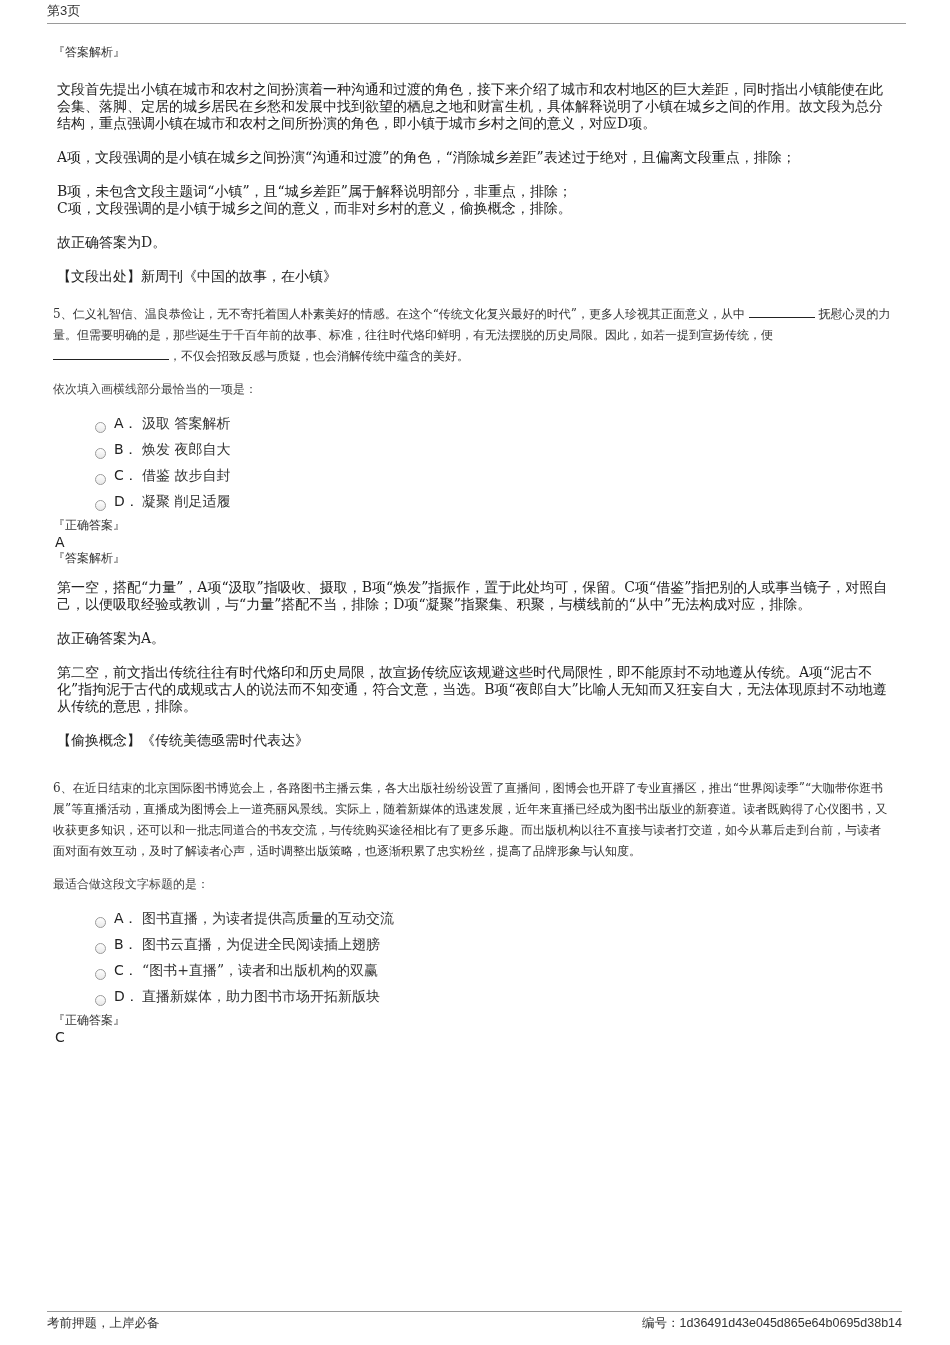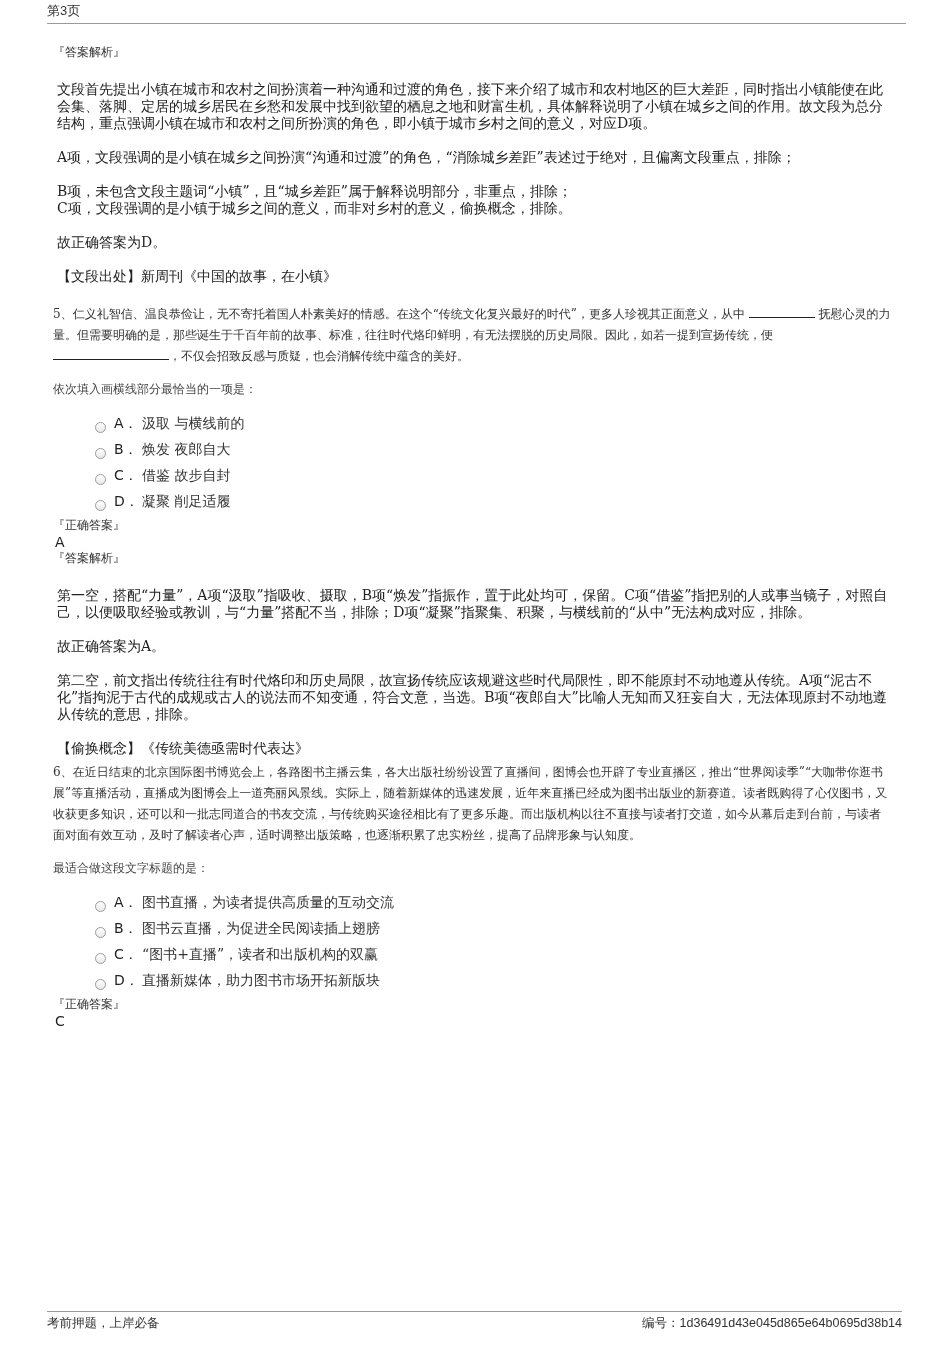--- a/index.html
+++ b/index.html
@@ -62,21 +62,21 @@
       <span class="blank" style="width:66px;"></span>
       <span>抚慰心灵的力量。但需要明确的是，那些诞生于千百年前的故事、标准，往往时代烙印鲜明，有无法摆脱的历史局限。因此，如若一提到宣扬传统，便</span>
       <span class="blank" style="width:116px;"></span><span>，不仅会招致反感与质疑，也会消解传统中蕴含的美好。</span>
     </p>
     <div class="q-prompt" style="margin-top:14px;">依次填入画横线部分最恰当的一项是：</div>
 
     <div class="options" style="margin-top:13px;">
       <div class="option">
         <span class="radio"></span>
         <span class="opt-letter">A．</span>
-        <span class="opt-text">汲取 与横线前的</span>
+        <span class="opt-text">汲取 答案解析</span>
       </div>
       <div class="option">
         <span class="radio"></span>
         <span class="opt-letter">B．</span>
         <span class="opt-text">焕发 夜郎自大</span>
       </div>
       <div class="option">
         <span class="radio"></span>
         <span class="opt-letter">C．</span>
         <span class="opt-text">借鉴 故步自封</span>
@@ -85,27 +85,27 @@
         <span class="radio"></span>
         <span class="opt-letter">D．</span>
         <span class="opt-text">凝聚 削足适履</span>
       </div>
     </div>
 
     <div class="bracket-label" style="margin-left:-4px; margin-top:2px;">『正确答案』</div>
     <div class="answer-val">A</div>
     <div class="bracket-label" style="margin-left:-4px;">『答案解析』</div>
 
-    <p class="para" style="margin-top:20px;">第一空，搭配“力量”，A项“汲取”指吸收、摄取，B项“焕发”指振作，置于此处均可，保留。C项“借鉴”指把别的人或事当镜子，对照自己，以便吸取经验或教训，与“力量”搭配不当，排除；D项“凝聚”指聚集、积聚，与横线前的“从中”无法构成对应，排除。</p>
+    <p class="para" style="margin-top:12px;">第一空，搭配“力量”，A项“汲取”指吸收、摄取，B项“焕发”指振作，置于此处均可，保留。C项“借鉴”指把别的人或事当镜子，对照自己，以便吸取经验或教训，与“力量”搭配不当，排除；D项“凝聚”指聚集、积聚，与横线前的“从中”无法构成对应，排除。</p>
     <p class="para" style="margin-top:17px;">故正确答案为A。</p>
     <p class="para" style="margin-top:17px;">第二空，前文指出传统往往有时代烙印和历史局限，故宣扬传统应该规避这些时代局限性，即不能原封不动地遵从传统。A项“泥古不化”指拘泥于古代的成规或古人的说法而不知变通，符合文意，当选。B项“夜郎自大”比喻人无知而又狂妄自大，无法体现原封不动地遵从传统的意思，排除。</p>
     <div class="source" style="margin-top:17px;">【偷换概念】《传统美德亟需时代表达》</div>
   </div>
 
-  <div style="margin-top:4px;">
+  <div style="margin-top:28px;">
     <p class="q-stem">6、在近日结束的北京国际图书博览会上，各路图书主播云集，各大出版社纷纷设置了直播间，图博会也开辟了专业直播区，推出“世界阅读季”“大咖带你逛书展”等直播活动，直播成为图博会上一道亮丽风景线。实际上，随着新媒体的迅速发展，近年来直播已经成为图书出版业的新赛道。读者既购得了心仪图书，又收获更多知识，还可以和一批志同道合的书友交流，与传统购买途径相比有了更多乐趣。而出版机构以往不直接与读者打交道，如今从幕后走到台前，与读者面对面有效互动，及时了解读者心声，适时调整出版策略，也逐渐积累了忠实粉丝，提高了品牌形象与认知度。</p>
     <div class="q-prompt" style="margin-top:14px;">最适合做这段文字标题的是：</div>
 
     <div class="options" style="margin-top:13px;">
       <div class="option">
         <span class="radio"></span>
         <span class="opt-letter">A．</span>
         <span class="opt-text">图书直播，为读者提供高质量的互动交流</span>
       </div>
       <div class="option">

